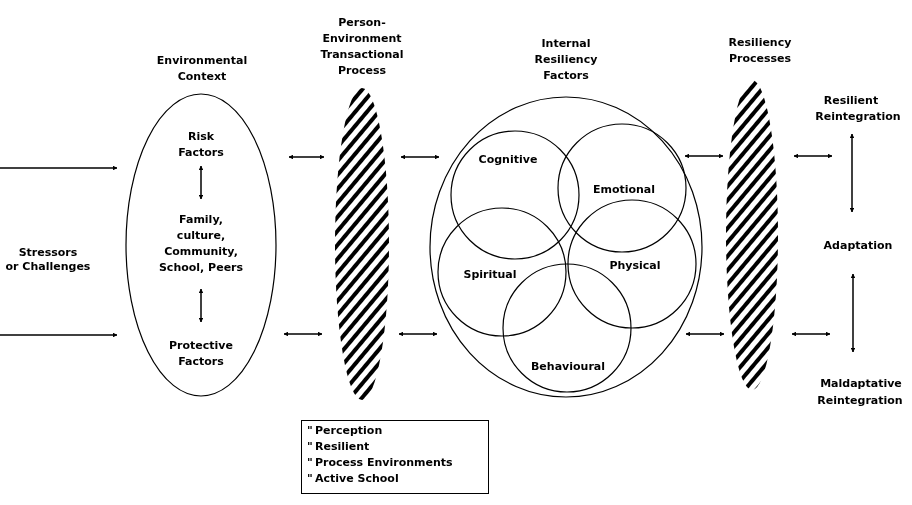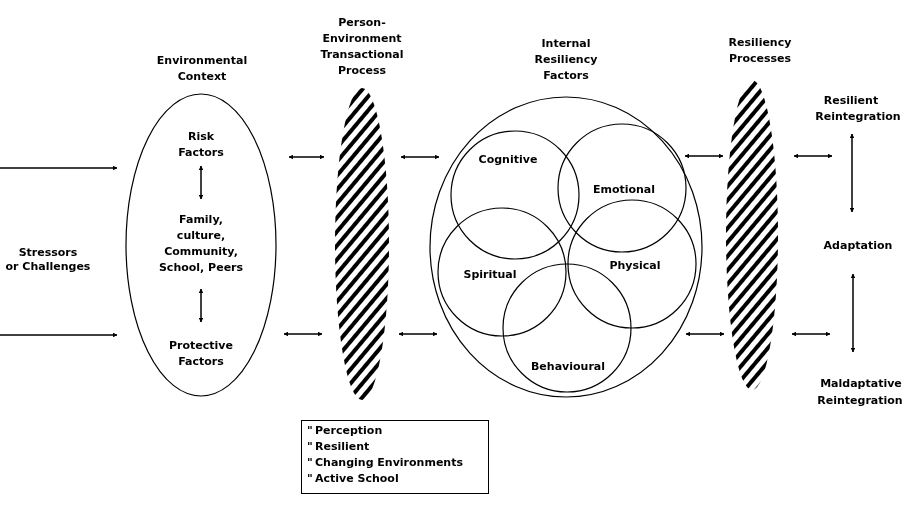--- a/index.html
+++ b/index.html
@@ -97,15 +97,15 @@
   <line x1="852" y1="134" x2="852" y2="212" stroke="#000" stroke-width="1.5" marker-start="url(#ah)" marker-end="url(#ah)"></line>
   <text class="lbl" x="858" y="249" text-anchor="middle">Adaptation</text>
   <line x1="853" y1="274" x2="853" y2="352" stroke="#000" stroke-width="1.5" marker-start="url(#ah)" marker-end="url(#ah)"></line>
   <text class="lbl" x="861" y="387" text-anchor="middle">Maldaptative</text>
   <text class="lbl" x="860" y="404" text-anchor="middle">Reintegration</text>
 </svg>
 
 <div class="box-list">
   <div class="box-item"><span class="bullet">"</span><span>Perception</span></div>
   <div class="box-item"><span class="bullet">"</span><span>Resilient</span></div>
-  <div class="box-item"><span class="bullet">"</span><span>Changing Environments</span></div>
+  <div class="box-item"><span class="bullet">"</span><span>Process Environments</span></div>
   <div class="box-item"><span class="bullet">"</span><span>Active School</span></div>
 </div>
 
 </body></html>

